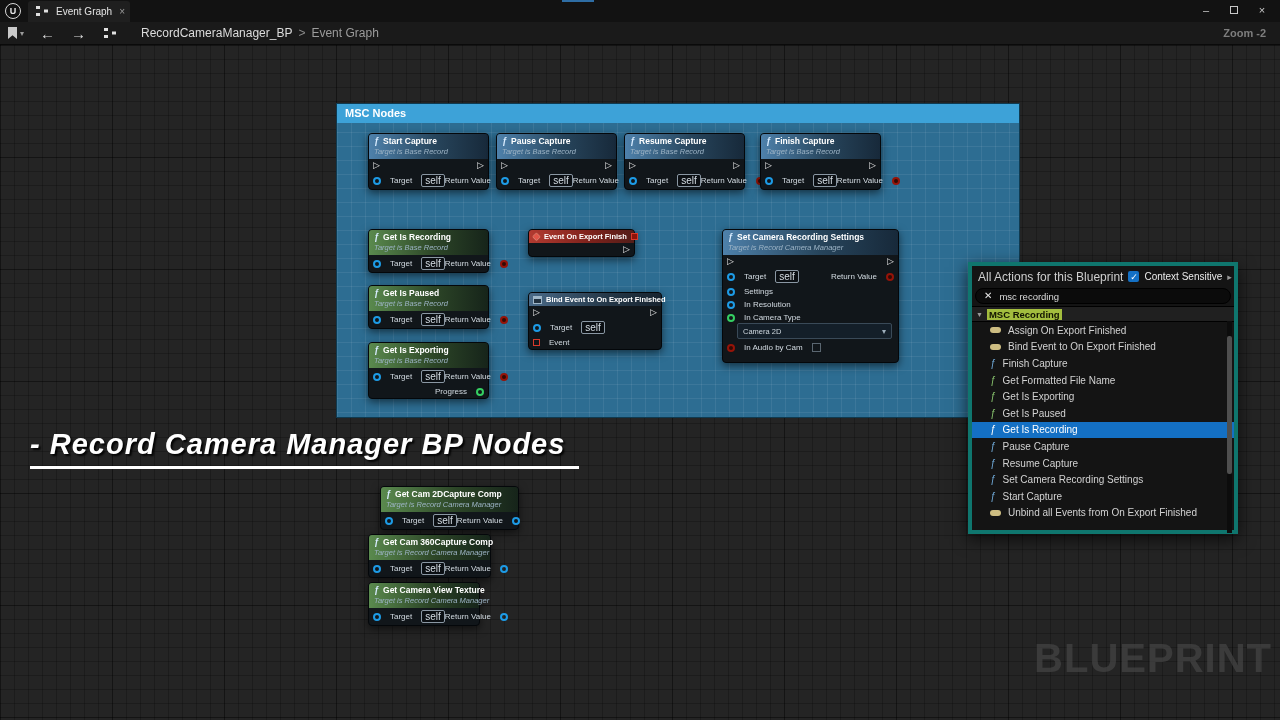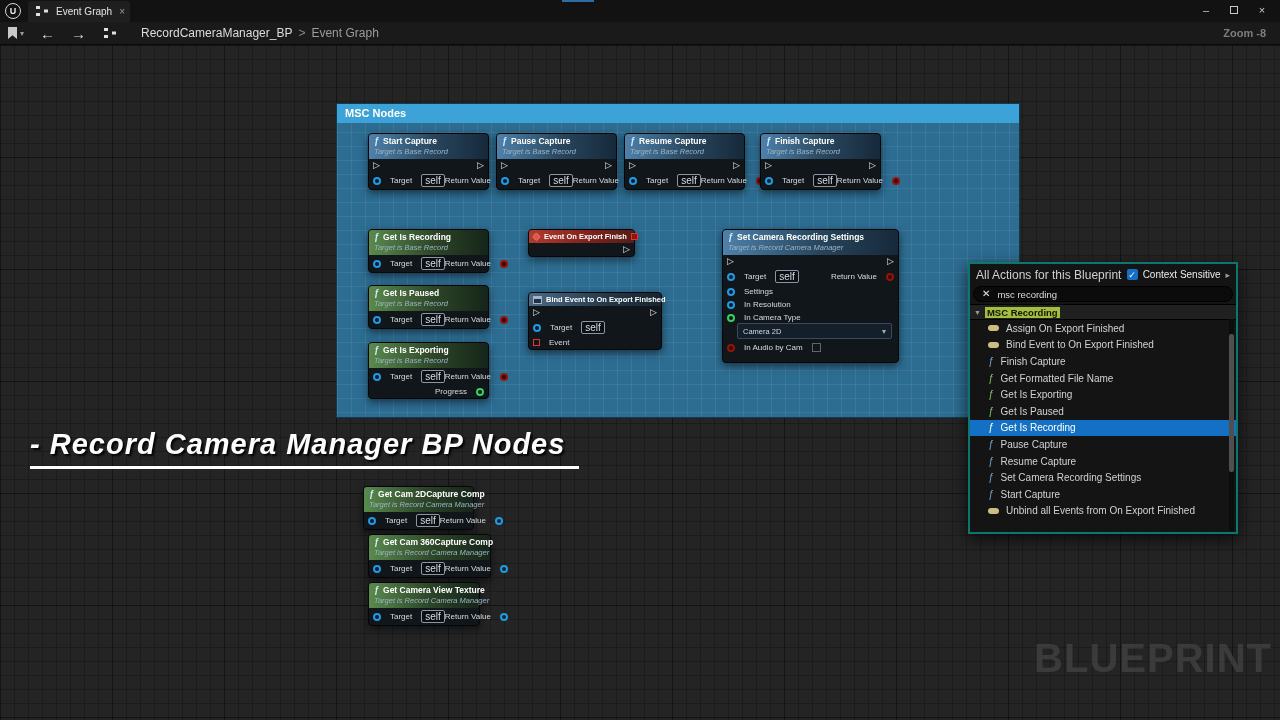--- a/index.html
+++ b/index.html
@@ -90,21 +90,21 @@
   .ddchev{color:#9fb0bd;font-size:8px;}
   .chk{width:9px;height:9px;border:1px solid #5a6670;background:#11161a;box-sizing:border-box;}
 
   
   .heading{position:absolute;left:30px;top:428px;color:#fff;font-size:29px;font-weight:bold;
     font-style:italic;letter-spacing:1px;white-space:nowrap;padding:0 14px 5px 0;
     border-bottom:3px solid #fff;text-shadow:2px 2px 2px rgba(0,0,0,.9);}
 
   
   .panel{position:absolute;left:968px;top:262px;width:270px;height:272px;background:#141414;
-    border:2px solid #0f766e;box-shadow:0 5px 16px rgba(0,0,0,.7);box-sizing:border-box;font-size:10px;}
+    border:4px solid #0f766e;box-shadow:0 5px 16px rgba(0,0,0,.7);box-sizing:border-box;font-size:10px;}
   .panel-head{height:21px;display:flex;align-items:center;padding:0 6px;gap:5px;}
   .panel-title{color:#cfcfcf;font-size:12px;flex:1;white-space:nowrap;}
   .cs-box{width:11px;height:11px;background:#1470c4;border-radius:2px;color:#fff;font-size:9px;
     display:flex;align-items:center;justify-content:center;flex:0 0 auto;}
   .cs-label{color:#eaeaea;font-size:10px;font-weight:normal;white-space:nowrap;}
   .cs-caret{color:#9a9a9a;font-size:9px;}
   .searchbar{margin:1px 3px 2px 3px;height:14px;background:#0b0b0b;border:1px solid #000;
     border-radius:8px;display:flex;align-items:center;gap:7px;padding:0 8px;}
   .search-x{color:#e6e6e6;font-size:10px;line-height:1;}
   .search-input{background:transparent;border:none;outline:none;color:#ddd;font-size:9.5px;
@@ -149,21 +149,21 @@
 <div class="toolbar">
   <span class="bookmark-ico"></span>
   <span class="tb-chev">▾</span>
   <span class="nav-arrow">←</span>
   <span class="nav-arrow">→</span>
   <span class="graph-ico"></span>
   <span class="crumb">RecordCameraManager_BP</span>
   <span class="crumb-sep">&gt;</span>
   <span class="crumb-cur">Event Graph</span>
 </div>
-<div class="zoom-ind">Zoom -8</div>
+<div class="zoom-ind">Zoom -2</div>
 
 <div class="graph"></div>
 
 <div class="comment">
   <div class="comment-header">MSC Nodes</div>
   <div class="comment-resize"></div>
 </div>
 
 <div class="node" style="left:368px;top:133px;width:121px;">
   <div class="nh fn">
@@ -424,21 +424,21 @@
     <span class="pl">
         <span class="pc c-red"></span>
         <span class="plab">In Audio by Cam</span>
         <span class="chk"></span>
       </span>
   </div>
 </div>
 
 <div class="heading">- Record Camera Manager BP Nodes</div>
 
-<div class="node" style="left:363px;top:486px;width:111px;">
+<div class="node" style="left:380px;top:486px;width:139px;">
   <div class="nh pure">
     <div class="nt">
         <span class="fico"></span>
         <span>Get Cam 2DCapture Comp</span>
       </div>
     <div class="ns">Target is Record Camera Manager</div>
   </div>
   <div class="prow">
     <span class="pl">
         <span class="pc c-blue"></span>

